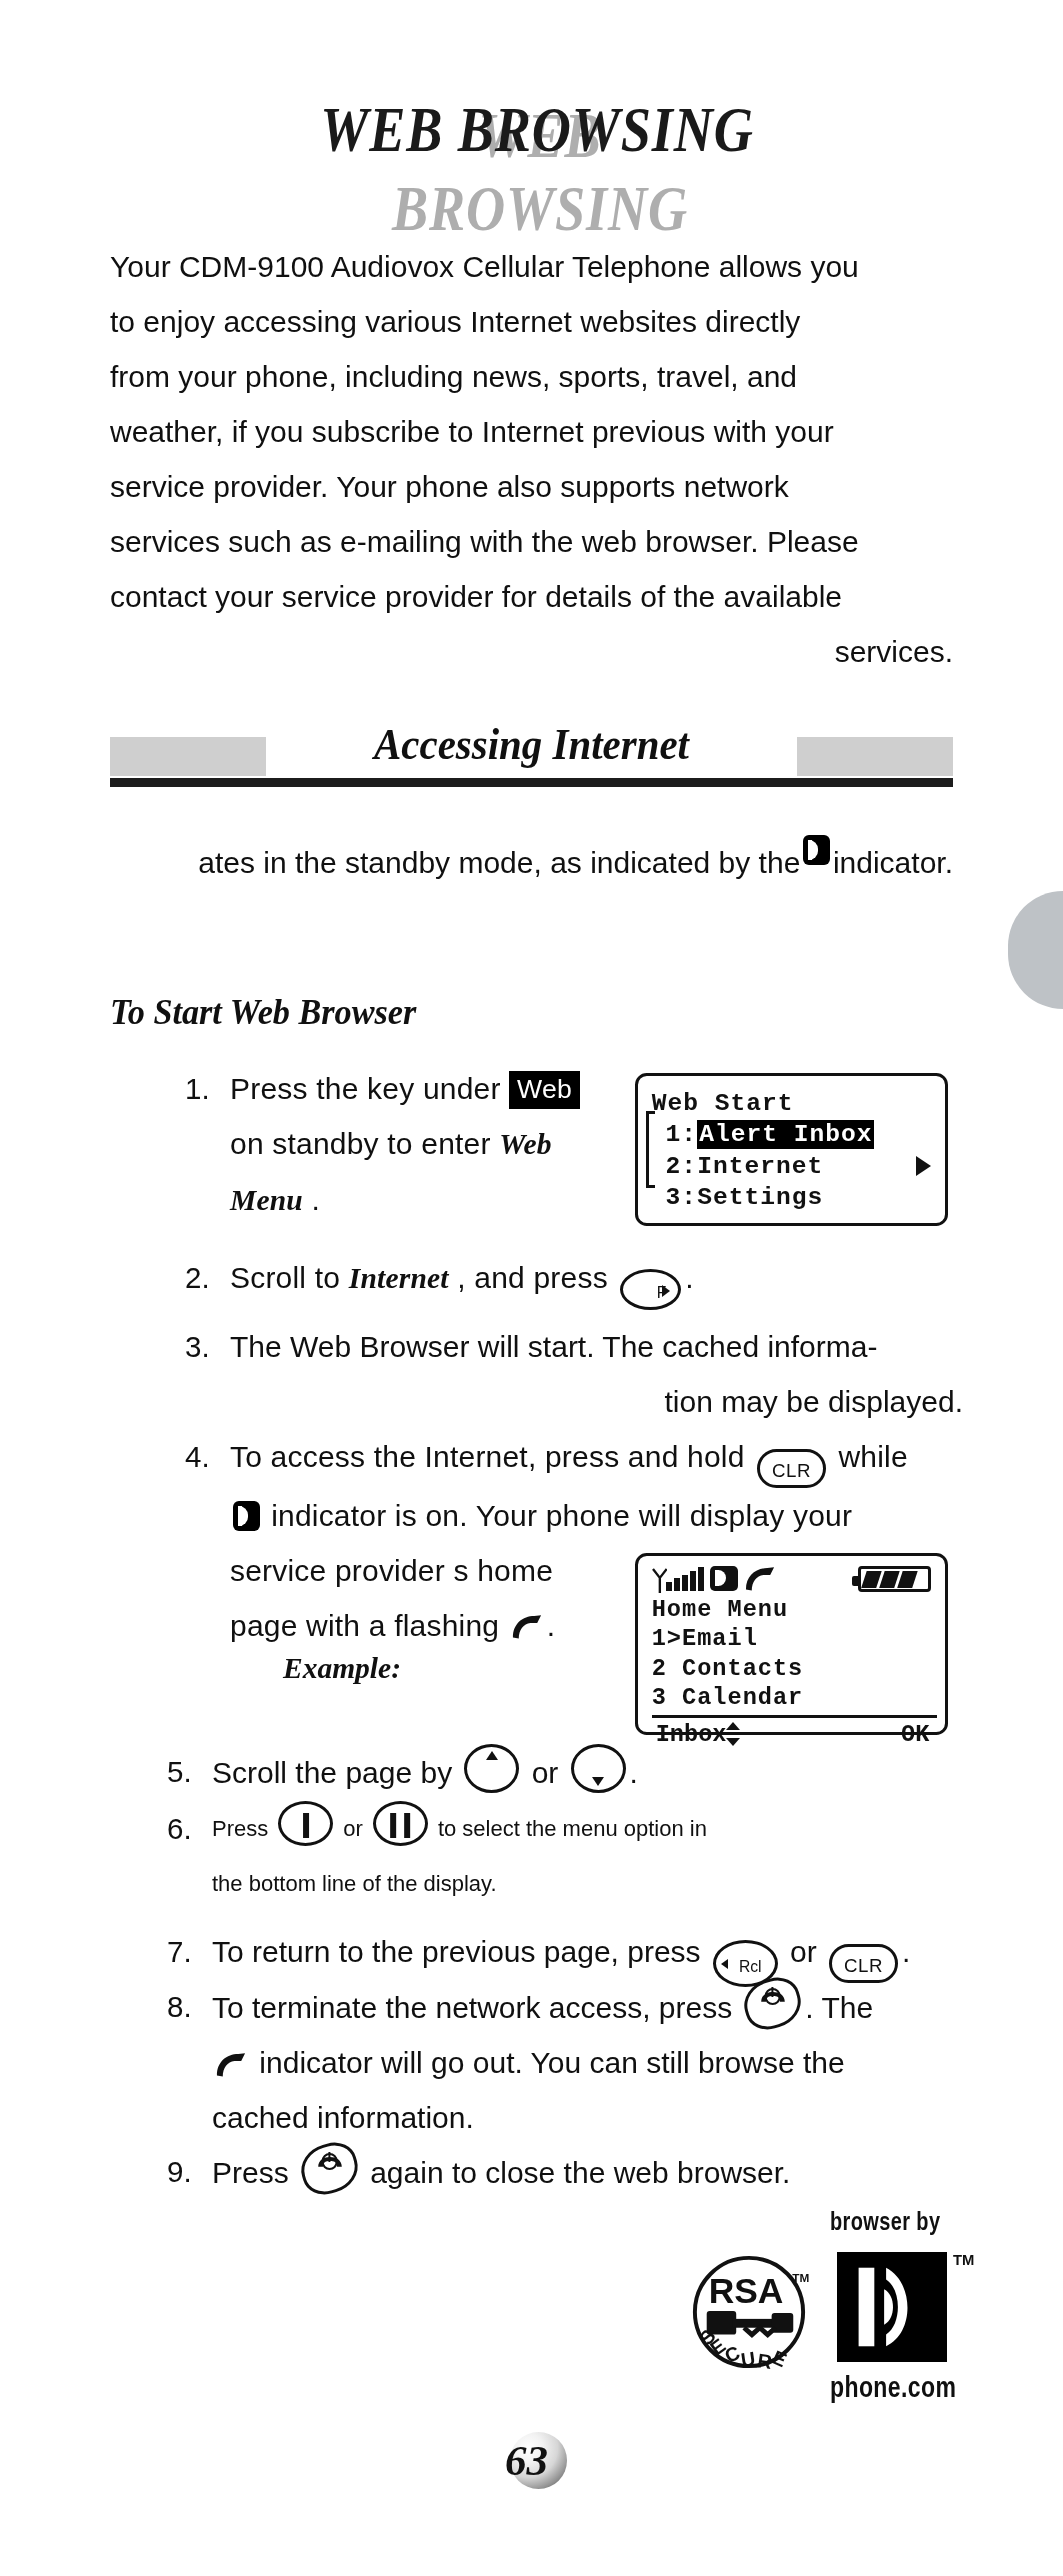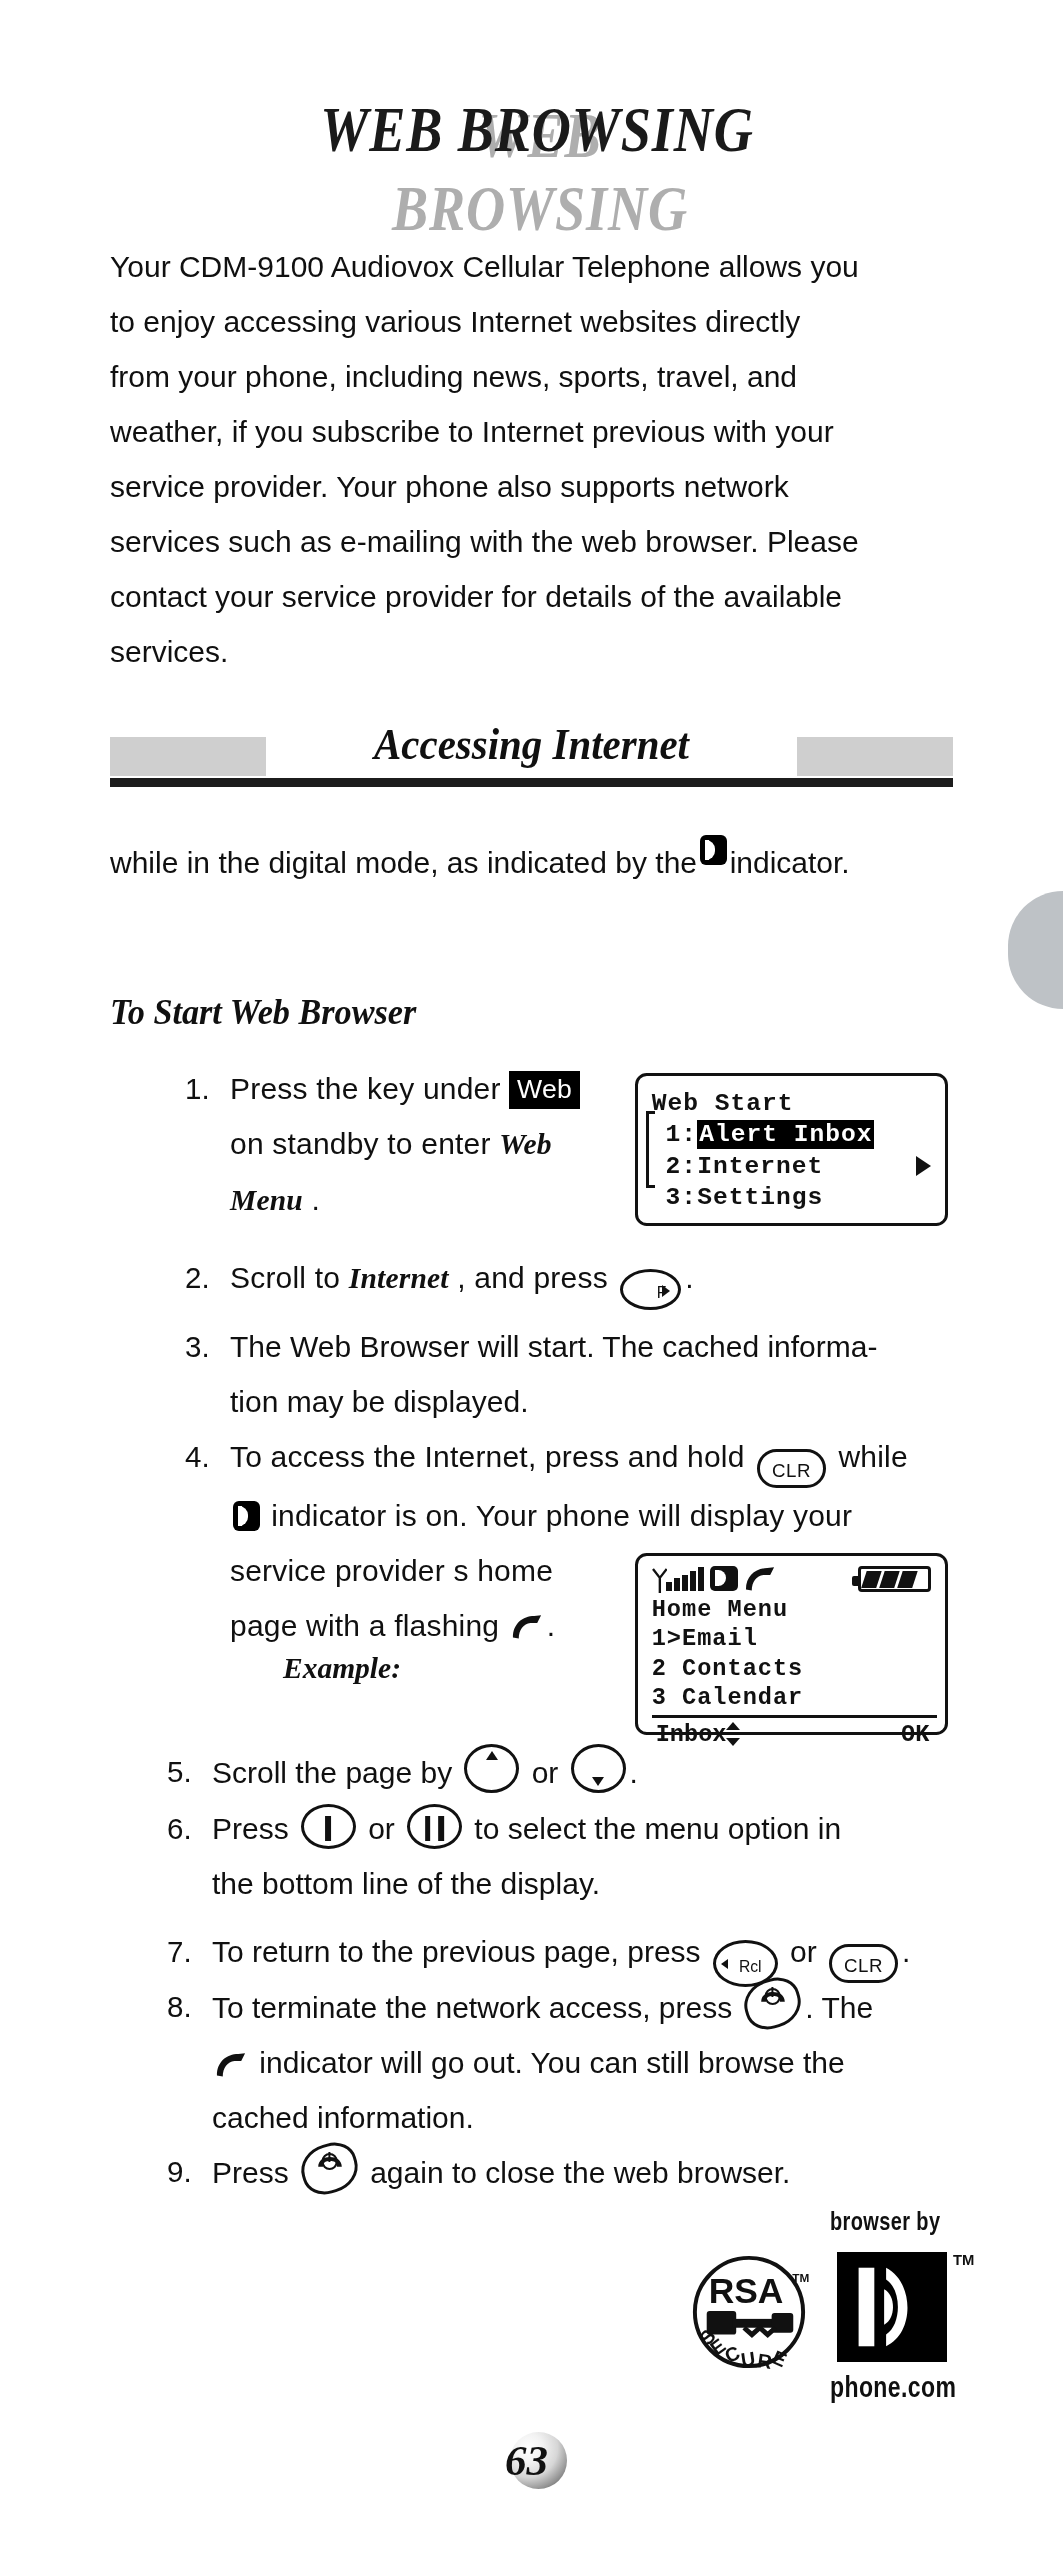--- a/index.html
+++ b/index.html
@@ -38,21 +38,21 @@
     text-align:justify;
     font-size:30px;
     line-height:55px;
     letter-spacing:0px;
     transform-origin: left top;
   }
   .para.cond { font-stretch:condensed; }
 
   
   .jline { display:flex; justify-content:space-between; width:100%; }
-  .jline.last { justify-content:flex-start; }
+  .jline.last { justify-content:flex-end; }
   .jline > span { white-space:pre; }
 
   
   .sec-head { position:absolute; left:110px; width:843px; top:711px; height:77px; }
   .sec-bar-left, .sec-bar-right {
     position:absolute; top:25.6px; height:39px; background:#cfcfcf;
   }
   .sec-bar-left  { left:0px;   width:156px; }
   .sec-bar-right { right:0px;  width:156px; }
   .sec-title {
@@ -286,21 +286,21 @@
   <div class="sec-head">
     <div class="sec-bar-left"></div>
     <div class="sec-bar-right"></div>
     <div class="sec-title">Accessing Internet</div>
     <div class="sec-rule"></div>
   </div>
 
   <div class="body-col" style="top:835px;">
     <div class="para cond">
       <div class="jline last">
-        <span>while in the digital mode, as indicated by the</span>
+        <span>ates in the standby mode, as indicated by the</span>
           <span class="ind-d"></span>
           <span>indicator.</span>
       </div>
     </div>
   </div>
 
   <div class="subhead" style="top:991px;">To Start Web Browser</div>
 
   <div class="item" style="left:185px; top:1061px; width:413px;">
     <span class="num">1.</span>
@@ -409,21 +409,21 @@
       <span>Scroll the page by</span>
       <span class="keycap ellipse k-nav"><i class="arrow up"></i></span>
       <span>or</span>
       <span class="keycap ellipse k-nav"><i class="arrow down"></i></span><span>.</span>
     </span>
   </div>
 
   <div class="item" style="left:167px; top:1801px; width:807px; display:block;">
     <div style="display:flex;">
       <span class="num">6.</span>
-      <span class="txt para cond" style="font-size:30px;">
+      <span class="txt para cond" style="font-size:22px;">
         <span>Press</span>
         <span class="keycap ellipse k-soft"><i class="bar"></i></span>
         <span>or</span>
         <span class="keycap ellipse k-soft"><span class="bar2">
               <i class="a"></i>
               <i class="b"></i>
             </span></span>
         <span>to select the menu option in</span><br>
         <span>the bottom line of the display.</span>
       </span>

